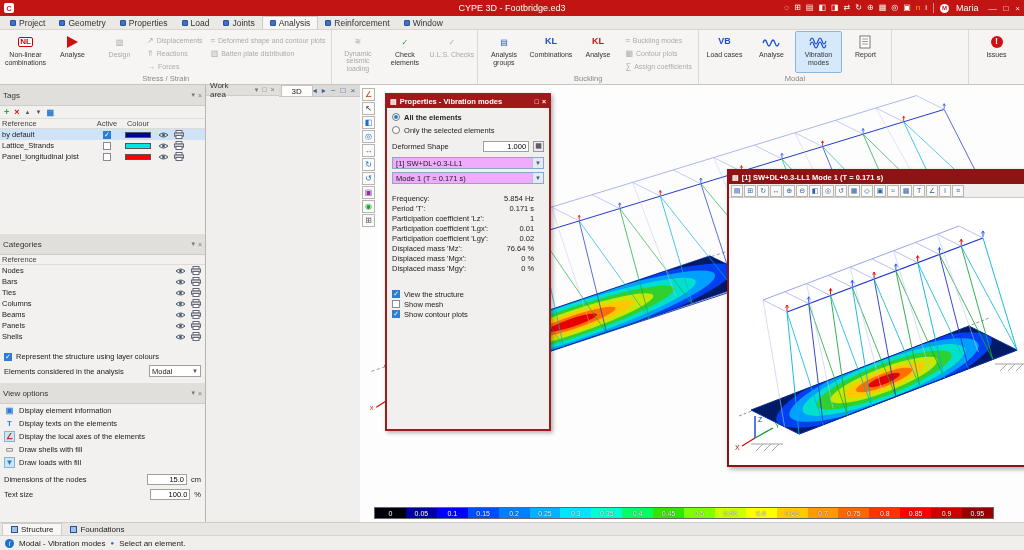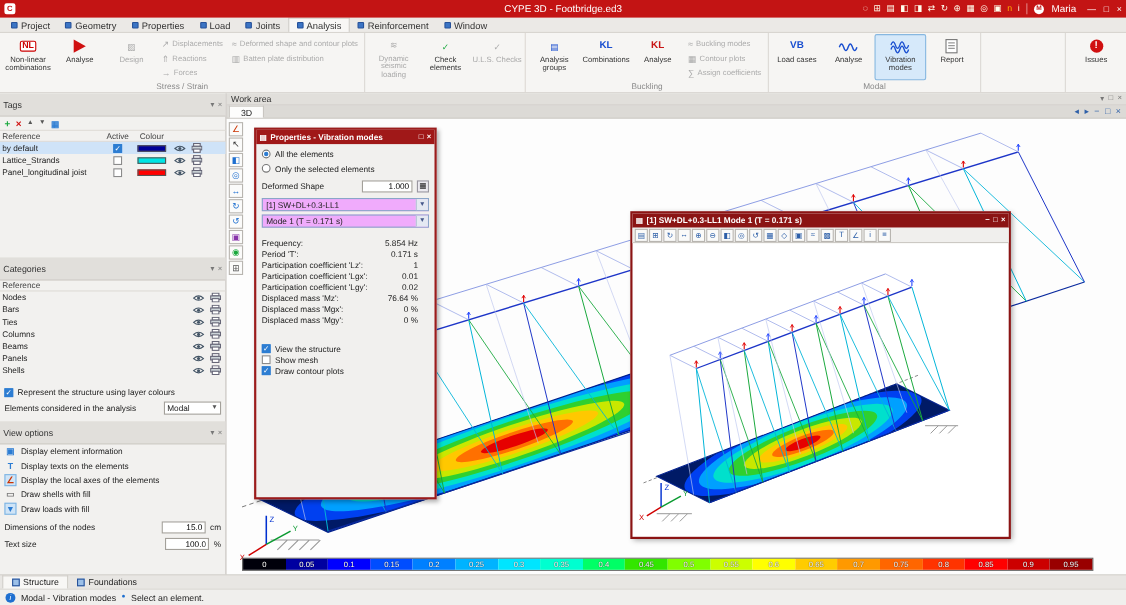--- a/index.html
+++ b/index.html
@@ -69,21 +69,21 @@
   .optrow{display:flex;align-items:center;gap:4px;padding:2px 4px}
   .dd{width:52px;height:12px;border:1px solid #a3a09a;background:#fff;display:flex;align-items:center;padding:0 2px;justify-content:space-between}
   .dd .arr{color:#555;font-size:6px}
   .vo-row{display:flex;align-items:center;gap:4px;height:13px;padding:0 4px}
   .vo-ic{width:11px;height:11px;border:1px solid transparent;display:flex;align-items:center;justify-content:center;font-size:8px;font-weight:bold}
   .vo-row .pressed{background:#cfe4f7;border-color:#7eb4e2}
   .inp{height:11px;border:1px solid #a3a09a;background:#fff;text-align:right;padding:0 2px;width:40px;font-size:7.5px;font-family:"Liberation Sans",sans-serif}
   .spacer{flex:1}
 
   
-  .workarea{flex:1;display:flex;flex-direction:column;min-width:0}
+  .workarea{flex:1;display:flex;flex-direction:row;min-width:0}
   .wa-head{height:11px;background:#e1dfdb;display:flex;align-items:center;padding:0 4px;gap:4px;border-bottom:1px solid #cfccc7}
   .wa-tabs{height:12px;background:#dcdad6;display:flex;align-items:stretch;border-bottom:1px solid #c9c6c1;padding-left:2px}
   .wa-tab{padding:0 10px;background:#fdfdfc;border:1px solid #c9c6c1;border-bottom:none;font-size:8px;display:flex;align-items:center}
   .wa-tab-icons{margin-left:auto;display:flex;gap:5px;align-items:center;padding-right:5px;color:#2d5fa8;font-size:8px}
   .canvas{flex:1;position:relative;background:#fdfdfd;overflow:hidden}
   .canvas svg.scene{position:absolute;inset:0}
   .cv-toolbar{position:absolute;left:2px;top:3px;display:flex;flex-direction:column;gap:1px;z-index:3}
   .cvt{width:13px;height:13px;border:1px solid #b8b5b0;background:#fbfbfa;font-size:8px;display:flex;align-items:center;justify-content:center;cursor:default}
 
   
@@ -923,21 +923,21 @@
         <div class="propdlg">
           <div class="dlg-title">
             <span class="dico">▤</span>
             <span class="dt">Properties - Vibration modes</span>
             <span class="dico">□</span>
             <span class="dico">×</span>
           </div>
           <div class="pd-body">
             <div class="pd-row">
               <span class="radio sel"></span>
-              <span style="font-weight:normal">All the elements</span>
+              <span style="font-weight:bold">All the elements</span>
             </div>
             <div class="pd-row">
               <span class="radio"></span>
               <span>Only the selected elements</span>
             </div>
             <div class="pd-row" style="margin-top:3px">
               <span>Deformed Shape</span>
               <span class="spacer"></span>
               <input class="inp" style="width: 46px;" value="1.000">
               <span class="minibtn">▦</span>
@@ -1002,21 +1002,21 @@
                   <span>View the structure</span>
                 </div>
 
                 <div class="pd-row">
                   <span class="cb"></span>
                   <span>Show mesh</span>
                 </div>
 
                 <div class="pd-row">
                   <span class="cb checked"></span>
-                  <span>Draw contour plots</span>
+                  <span>Show contour plots</span>
                 </div>
 
             </div>
           </div>
         </div>
 
         <div class="modewin">
           <div class="dlg-title" style="background:#8b1414">
             <span class="dico">▤</span>
             <span class="dt">[1] SW+DL+0.3-LL1 Mode 1 (T = 0.171 s)</span>

